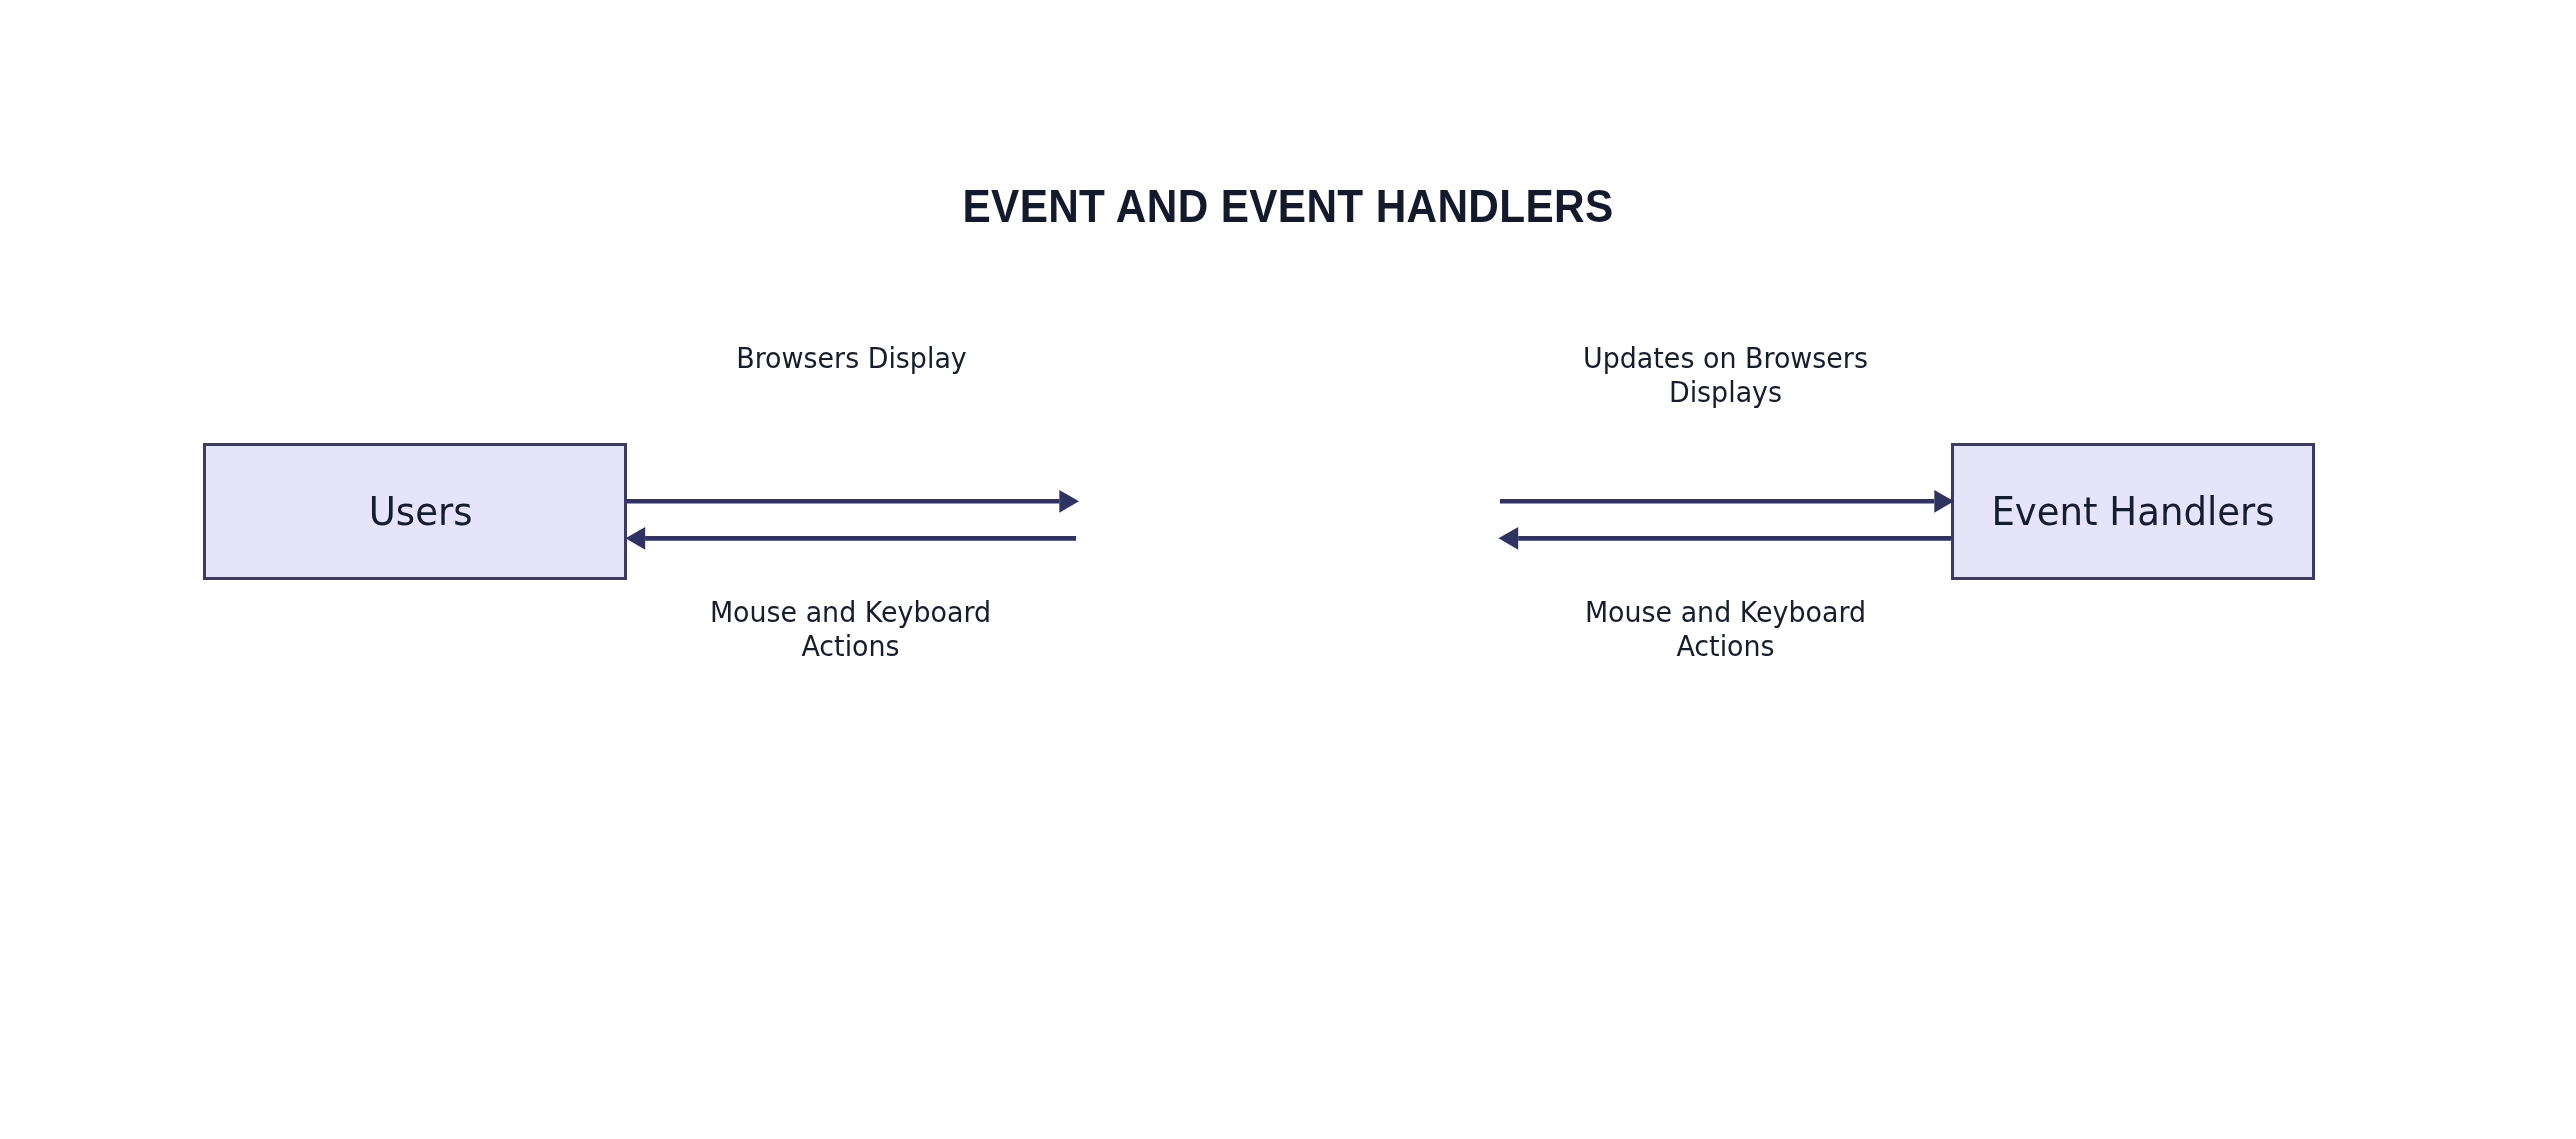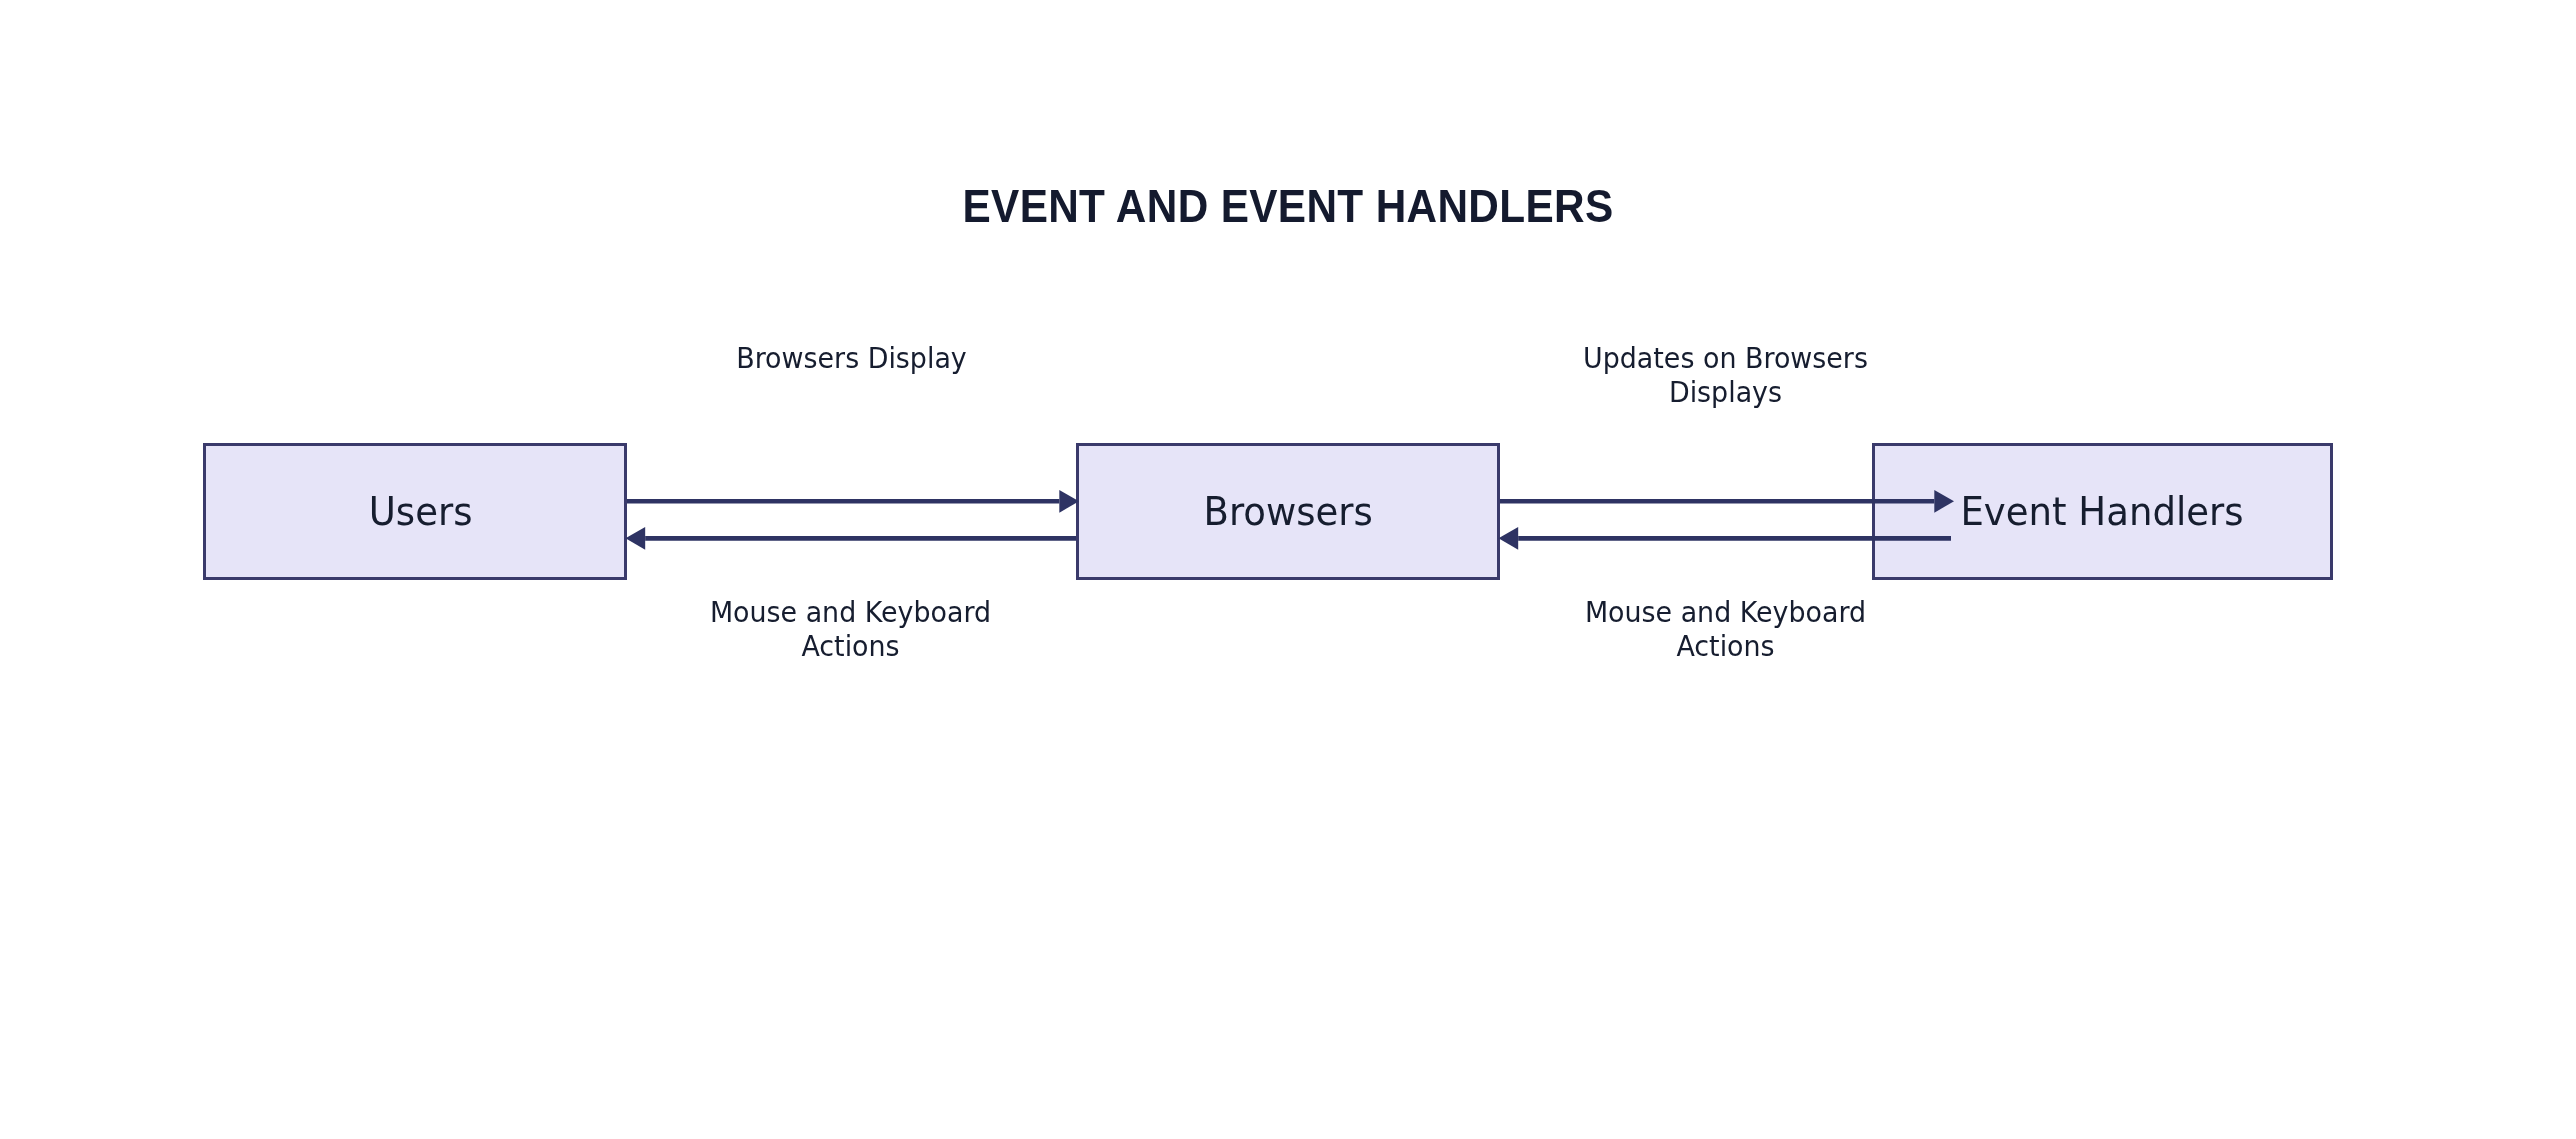--- a/index.html
+++ b/index.html
@@ -54,21 +54,21 @@
     font-family: "DejaVu Sans", sans-serif;
     font-size: 39px;
     font-weight: normal;
     color: #161d2f;
     white-space: nowrap;
     line-height: 1;
     transform: scaleX(0.95);
   }
   #node-users        { left: 203px;  width: 424px; padding-left: 12px; }
   #node-browsers     { left: 1076px; width: 424px; }
-  #node-handlers     { left: 1872px; width: 461px; }
+  #node-handlers     { left: 1951px; width: 364px; }
 
   
   .edge-group {
     position: absolute;
     top: 443px;
     height: 137px;
   }
   #edges-left  { left: 627px;  width: 449px; }
   #edges-right { left: 1500px; width: 451px; }
   .edge-svg { display: block; width: 100%; height: 100%; overflow: visible; }
@@ -101,23 +101,20 @@
 <body>
 
 <div id="canvas">
 
   <div id="diagram-title">EVENT AND EVENT HANDLERS</div>
 
   <div class="node-box" id="node-users">
     <span class="node-label">Users</span>
   </div>
 
-  <div class="node-box" id="node-browsers">
-    <span class="node-label">Browsers</span>
-  </div>
 
   <div class="node-box" id="node-handlers">
     <span class="node-label">Event Handlers</span>
   </div>
 
   <div class="edge-group" id="edges-left">
     <svg class="edge-svg" viewBox="0 0 593 181" preserveAspectRatio="none">
 
       <g>
         <line x1="0" y1="77" x2="571" y2="77" stroke="#2e3363" stroke-width="6"></line>

